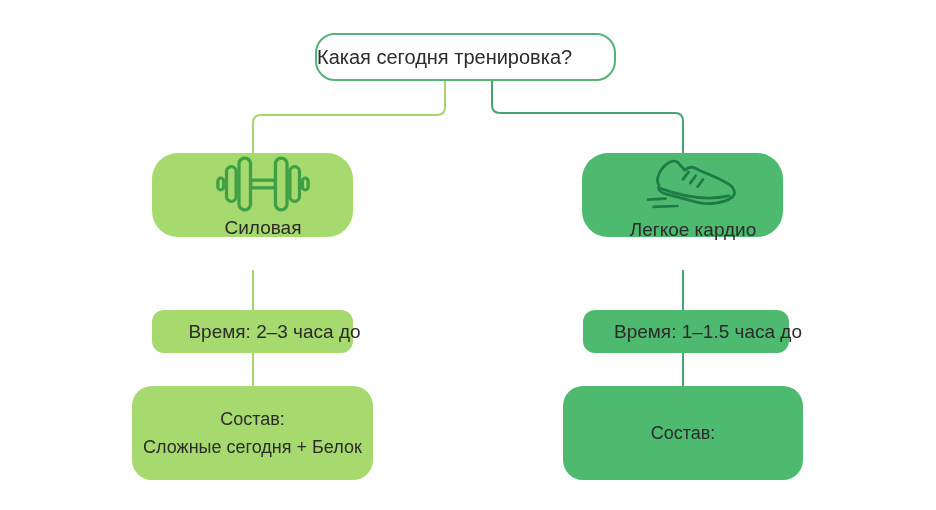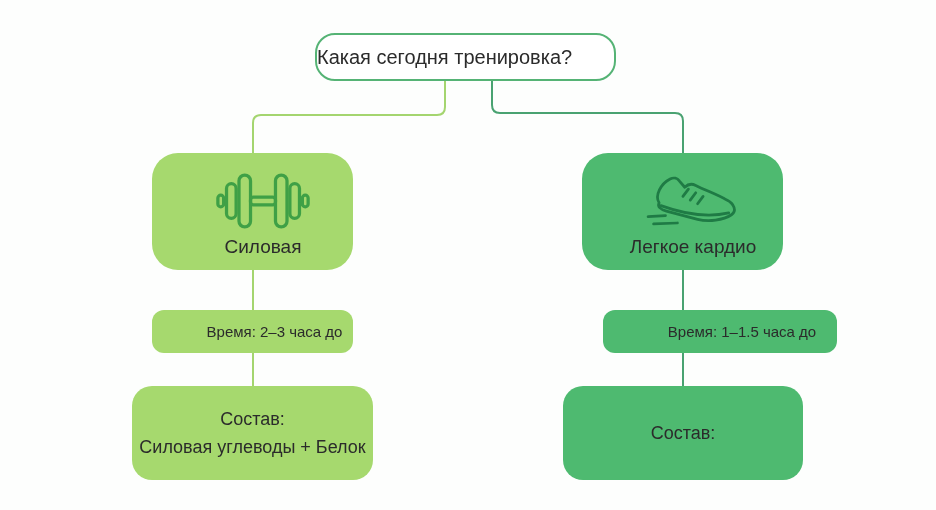--- a/index.html
+++ b/index.html
@@ -56,41 +56,41 @@
     align-items: center;
     justify-content: center;
     text-align: center;
     color: var(--text-dark, #2b2b2b);
   }
   .bg-light { background: var(--light-green, #a6d96e); }
   .bg-medium { background: var(--medium-green, #4eba70); }
 
   .main-box {
     width: 201px;
-    height: 117px;
+    height: 84px;
     top: 153px;
     border-radius: 26px;
     padding-top: 2px;
     padding-left: 21px;
   }
   .main-box.left  { left: 152px; }
   .main-box.right { left: 582px; }
   .main-box .box-label { font-size: 19px; margin-top: 2px; }
   .icon-wrap { height: 66px; display: flex; align-items: center; justify-content: center; }
 
   .time-box {
     height: 43px;
     top: 310px;
     border-radius: 12px;
-    font-size: 15px;
+    font-size: 19px;
     white-space: nowrap;
     padding-left: 44px;
   }
   .time-box.left  { left: 152px; width: 201px; }
-  .time-box.right { left: 603px; width: 234px; }
+  .time-box.right { left: 583px; width: 206px; }
 
   .comp-box {
     height: 94px;
     top: 386px;
     border-radius: 20px;
     font-size: 18px;
     line-height: 28px;
     white-space: nowrap;
   }
   .comp-box.left  { left: 132px; width: 241px; }
@@ -138,21 +138,21 @@
     </span>
     <span class="box-label">Силовая</span>
   </div>
 
   <div class="node time-box left bg-light">
     <span>Время: 2–3 часа до</span>
   </div>
 
   <div class="node comp-box left bg-light">
     <span>Состав:</span>
-    <span>Силовая углеводы + Белок</span>
+    <span>Сложные сегодня + Белок</span>
   </div>
 
   <div class="node main-box right bg-medium">
     <span class="icon-wrap">
       <svg class="icon-svg" width="104" height="66" viewBox="0 0 110 72">
         <g class="shoe-stroke" stroke-width="3" stroke-linecap="round" stroke-linejoin="round">
           <path d="M18 38 C13 30 20 17 30 12 C34 10 38 11 40 14 L46 21 C50 17 54 17 58 19 C70 25 82 29 92 35 C100 39 103 47 97 51 C88 57 72 59 60 56 L26 47 C19 45 16 42 18 38 Z"></path>
           <path d="M20 41 C42 49 68 55 94 49"></path>
           <path d="M50 23 L44 31"></path>
           <path d="M58 27 L52 35"></path>

